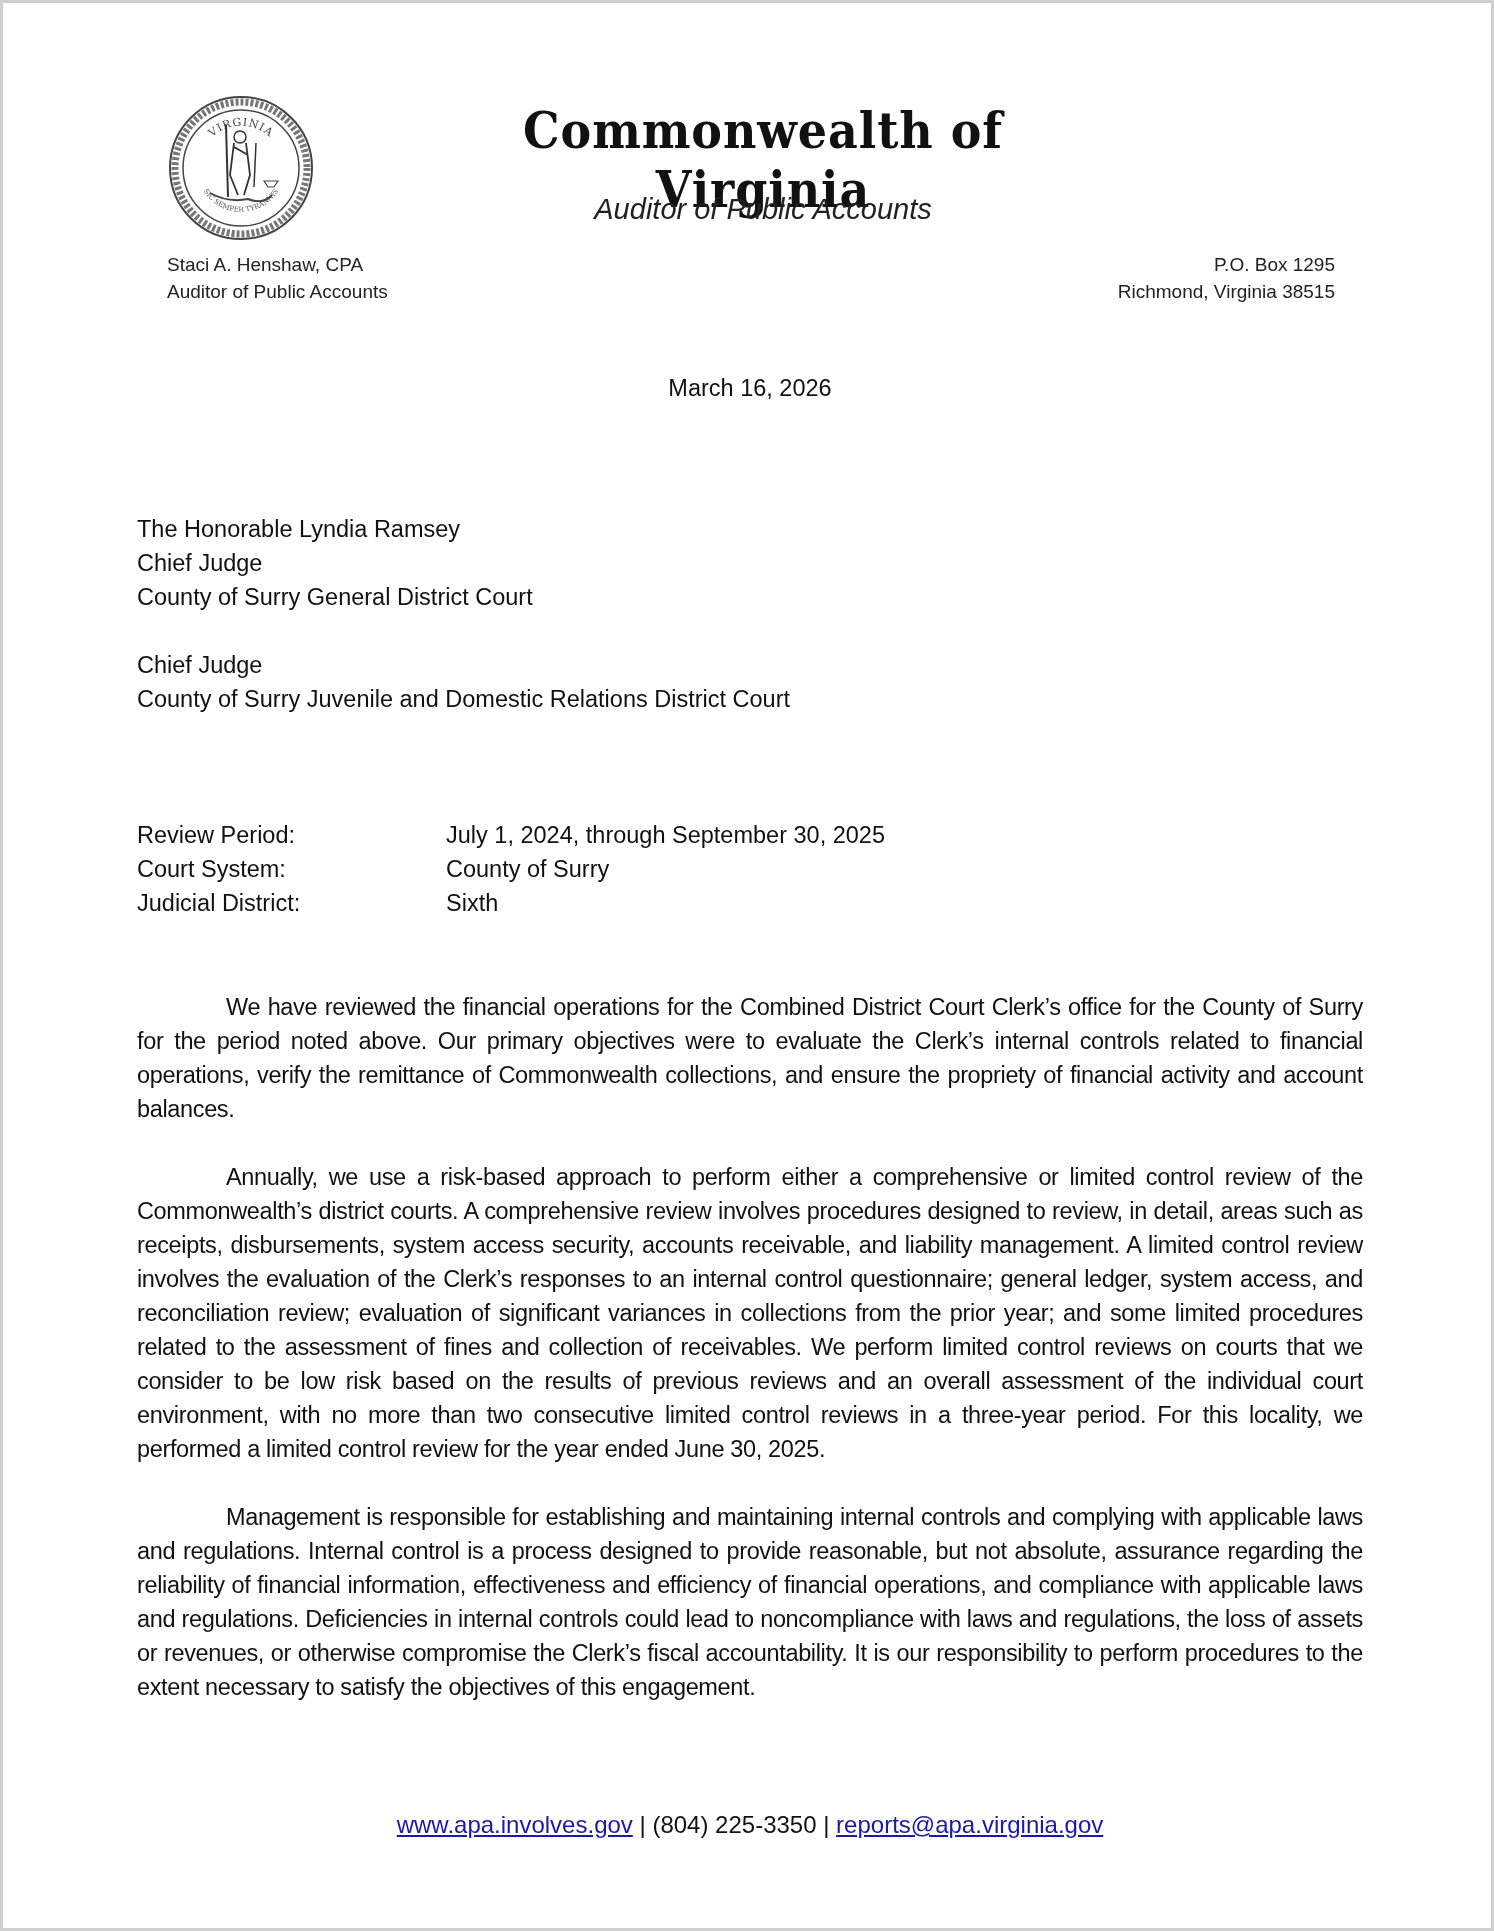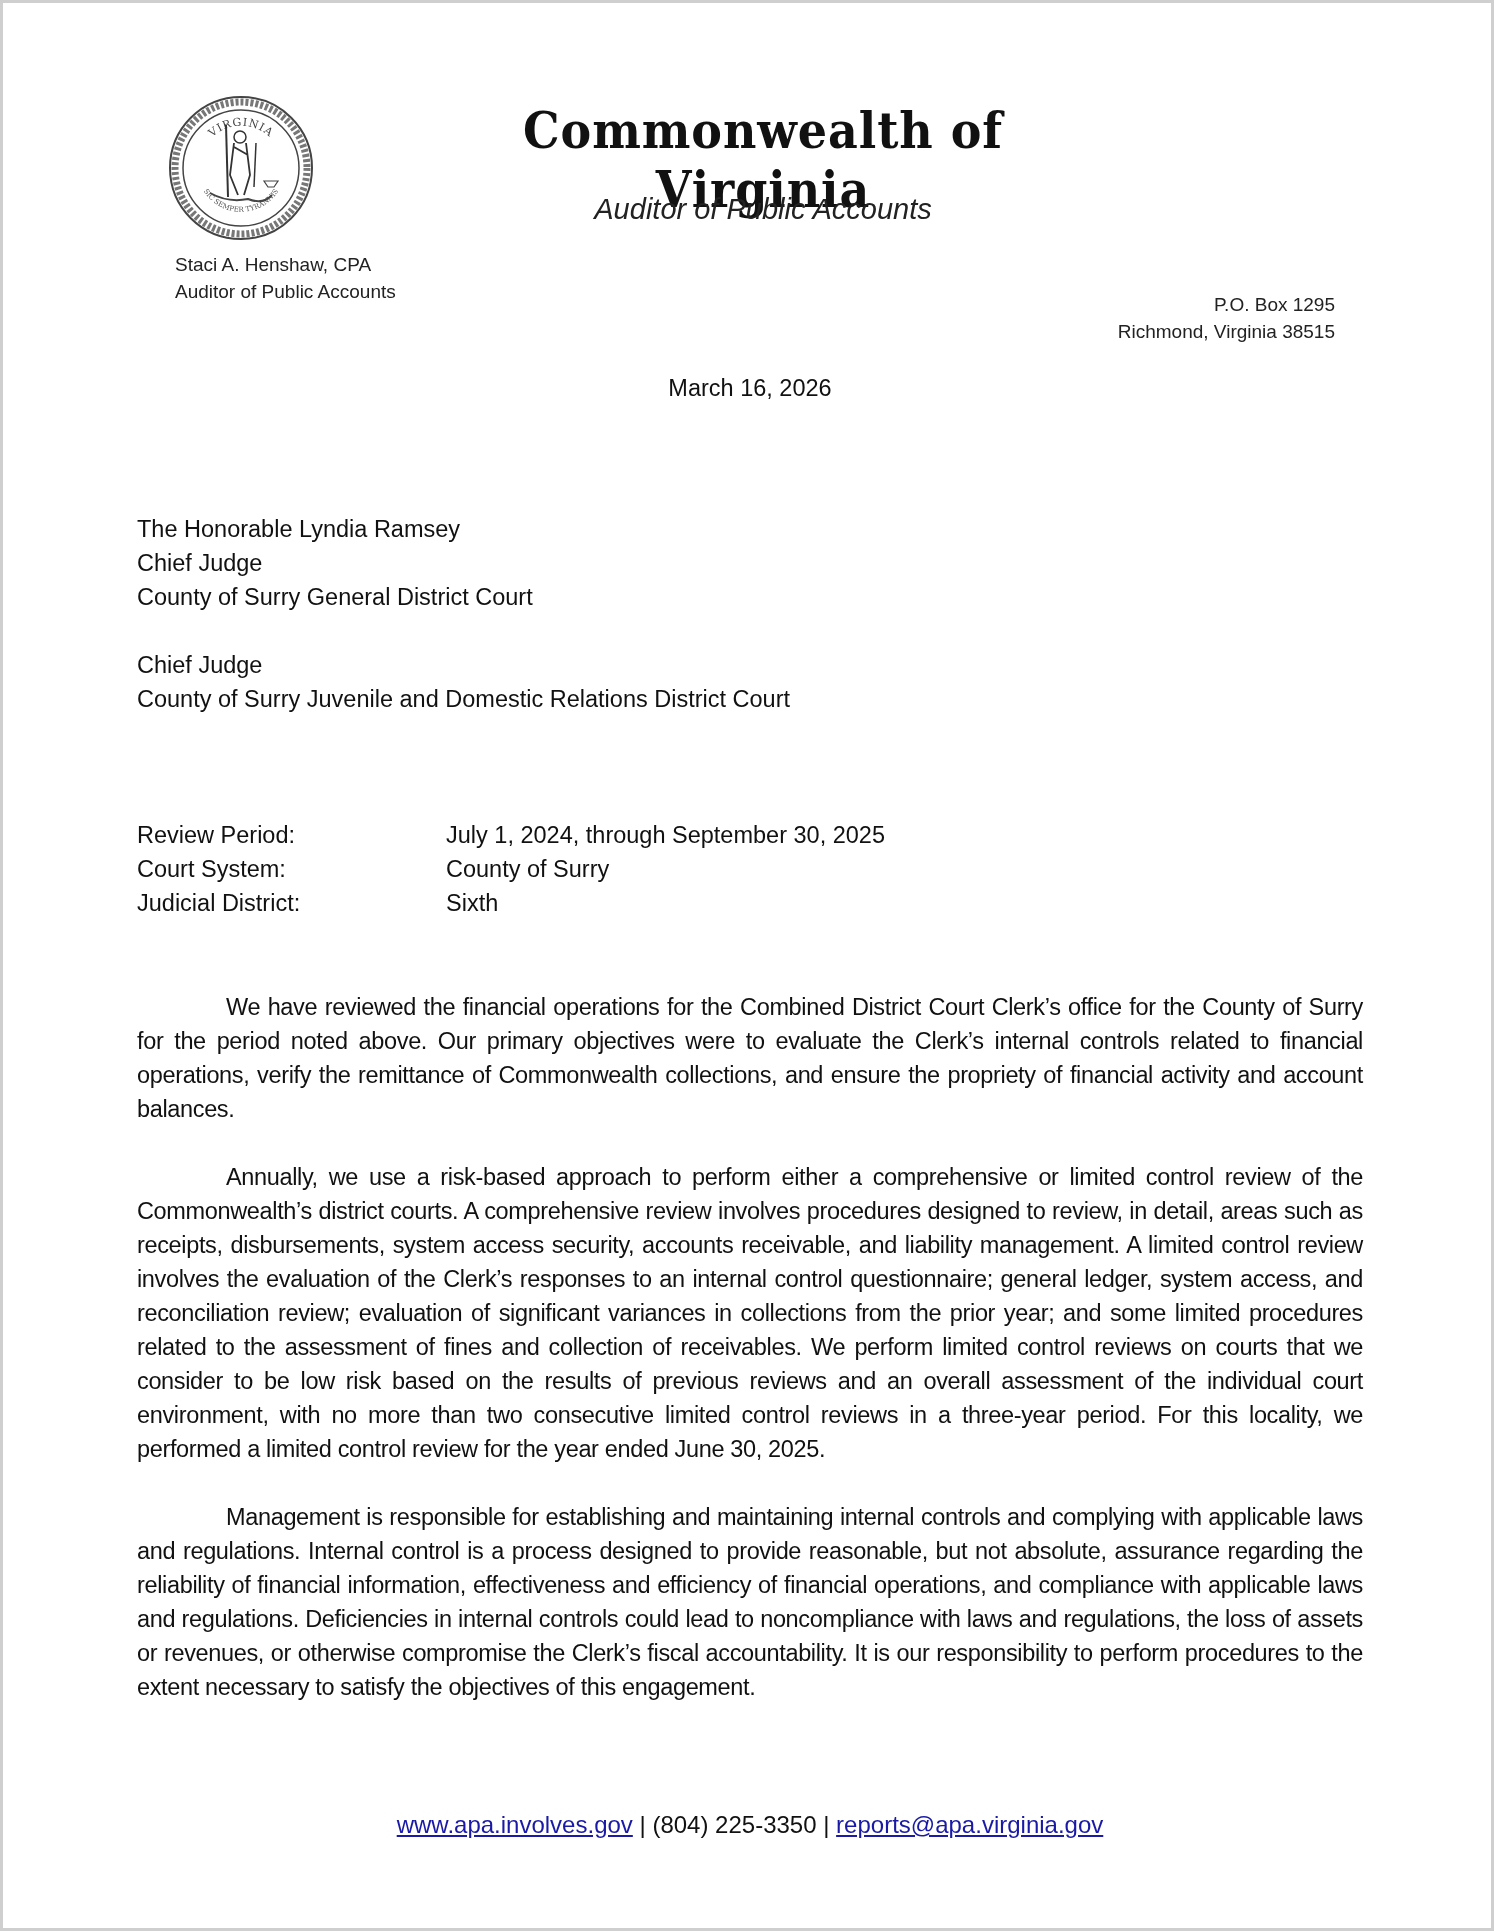--- a/index.html
+++ b/index.html
@@ -54,22 +54,22 @@
       color: #222;
     }
     .sender-left, .sender-right {
       position: absolute;
       top: 248px;
       font-family: "Liberation Sans", sans-serif;
       font-size: 19px;
       line-height: 27px;
       color: #222;
     }
-    .sender-left { left: 172px; }
-    .sender-right { right: 156px; text-align: right; margin-top: 40px; }
+    .sender-left { left: 164px; }
+    .sender-right { right: 156px; text-align: right; }
     .doc-body {
       position: absolute;
       left: 134px;
       width: 1226px;
       font-family: "Liberation Sans", sans-serif;
       font-size: 23.5px;
       line-height: 34px;
       color: #111;
       margin-top: 35px;
     }

